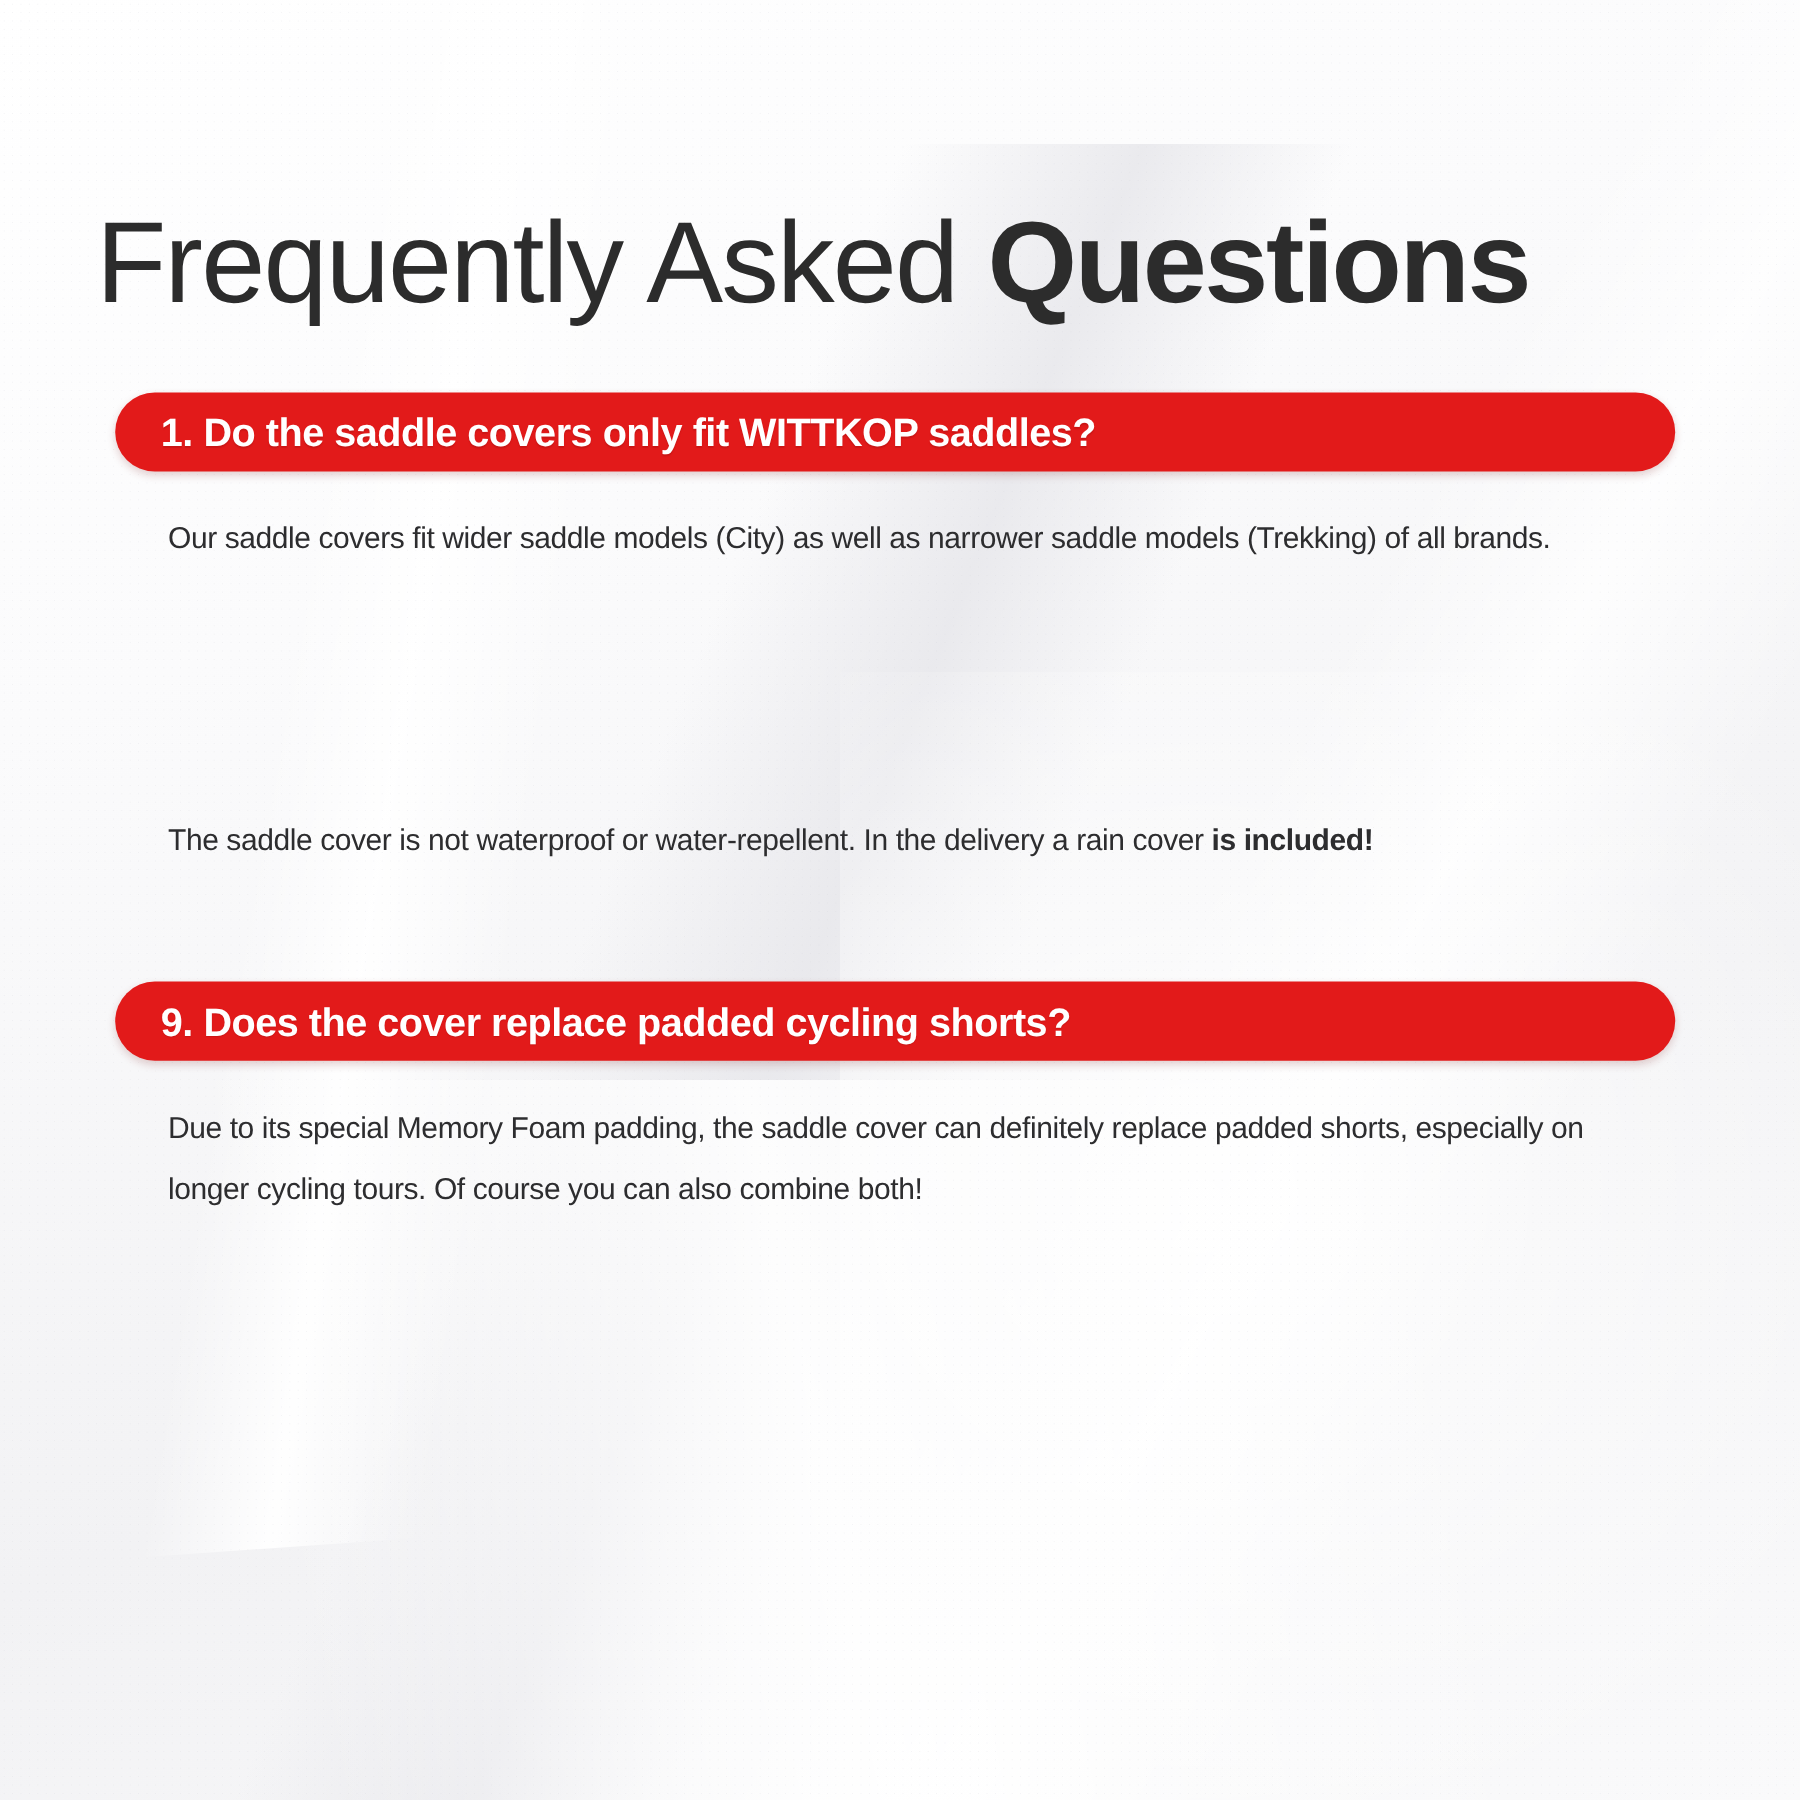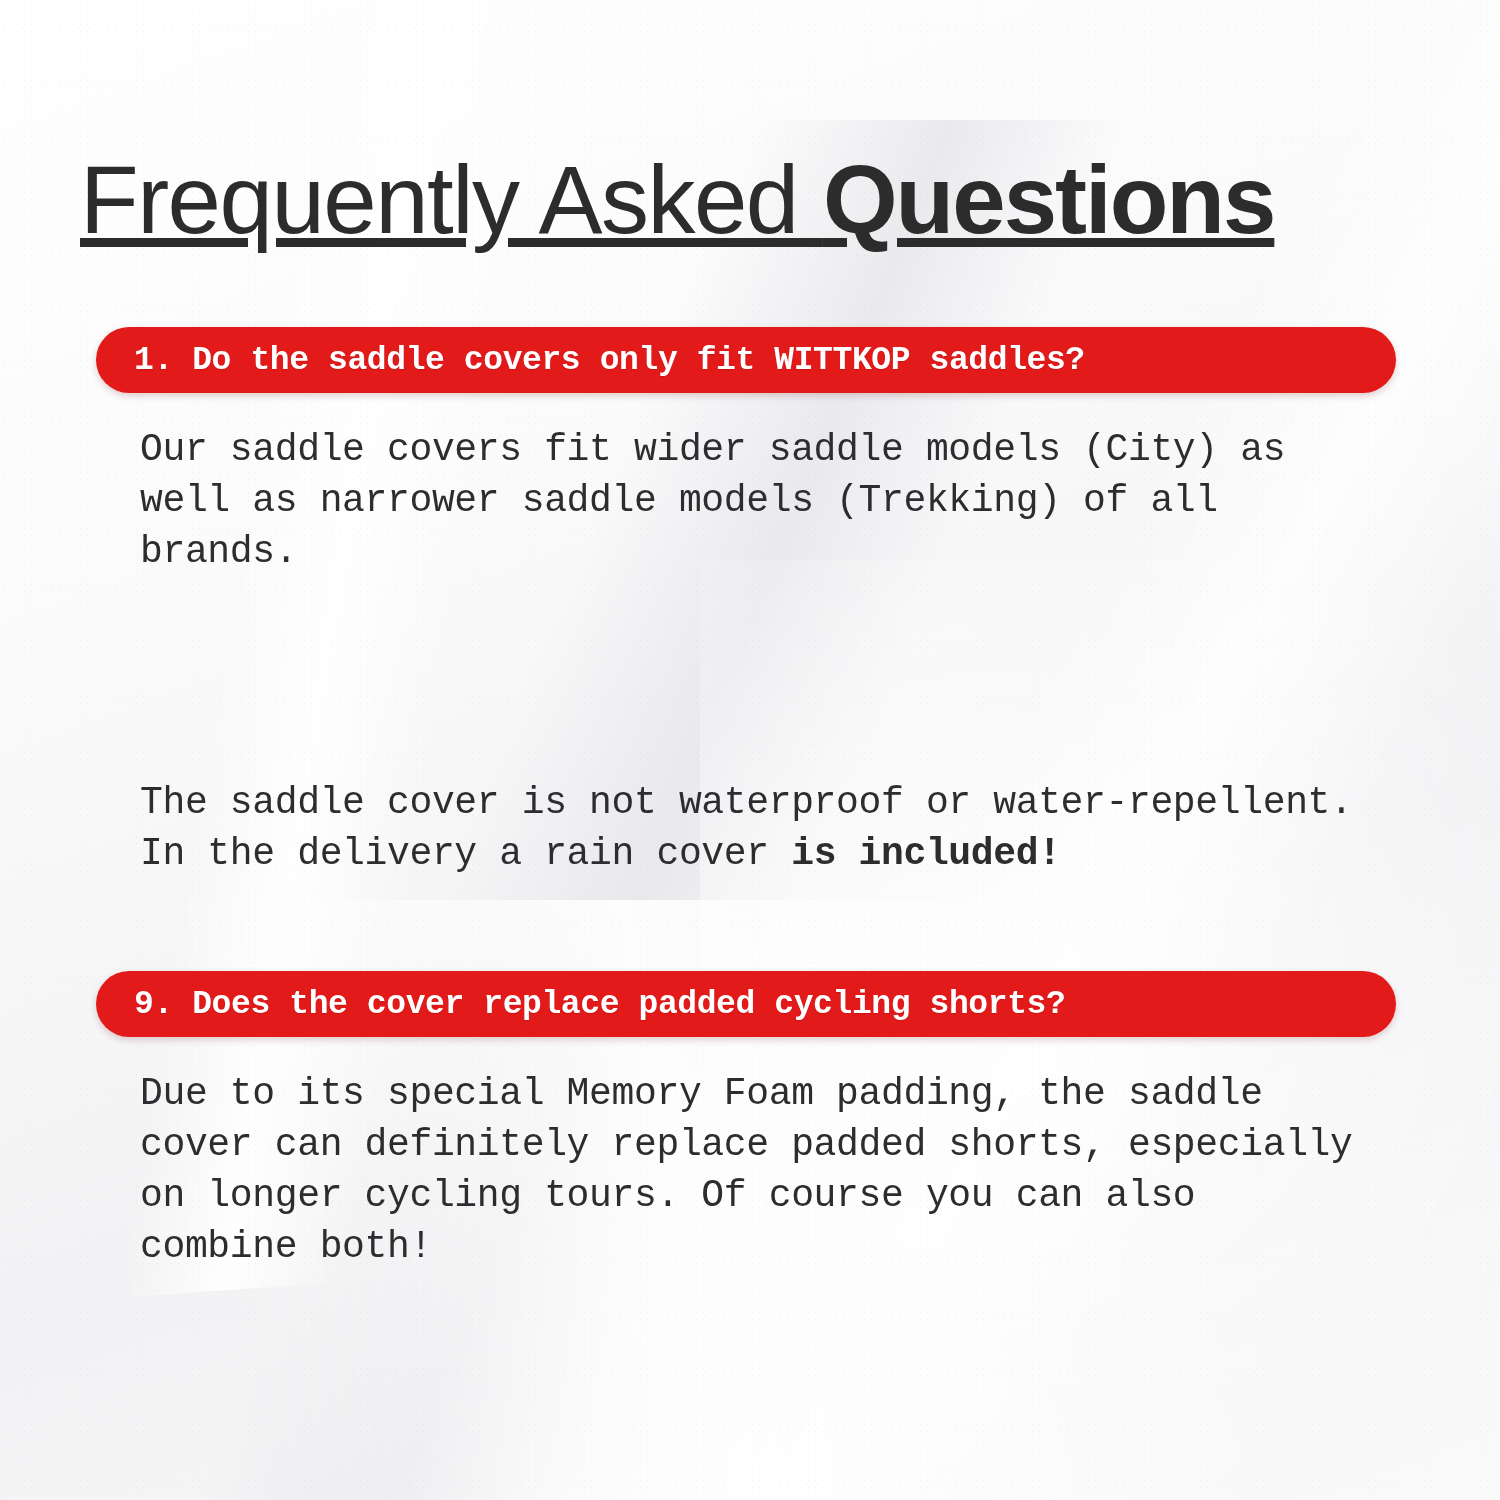--- a/index.html
+++ b/index.html
@@ -71,46 +71,44 @@
     position: relative;
     z-index: 5;
     width: 1500px;
     height: 1500px;
     padding: 0 96px;
   }
 
   .faq-title {
     position: absolute;
     left: 80px;
-    top: 152px;
+    top: 172px;
     font-size: 96px;
     line-height: 1.0;
     letter-spacing: -1.5px;
     color: #2c2c2c;
     white-space: nowrap;
-    text-decoration: underline;
   }
   .faq-title .t-light {
     font-weight: 300;
   }
   .faq-title .t-bold {
     font-weight: 700;
     letter-spacing: -2px;
   }
 
   .faq-list {
     position: absolute;
     left: 96px;
     top: 327px;
     width: 1300px;
   }
 
   .faq-item {
     margin-bottom: 0;
-    font-family: Liberation Mono, monospace;
   }
 
   .q-bar {
     width: 1300px;
     height: 66px;
     background: #E21A1A;
     border-radius: 33px;
     display: flex;
     align-items: center;
     padding: 0 38px;
@@ -123,21 +121,21 @@
     letter-spacing: -0.4px;
     line-height: 1;
     white-space: nowrap;
     text-shadow: 0 1px 1px rgba(130,10,10,0.25);
   }
 
   .a-text {
     margin: 31px 0 0 44px;
     width: 1230px;
     color: #2d2d2f;
-    font-size: 38px;
+    font-size: 25px;
     font-weight: 400;
     line-height: 51px;
     letter-spacing: -0.35px;
   }
   .a-text b { font-weight: 700; }
 
   .gap-1 { height: 85px; }
   .gap-2 { height: 84px; }
   .gap-3 { height: 92px; }
 </style>

